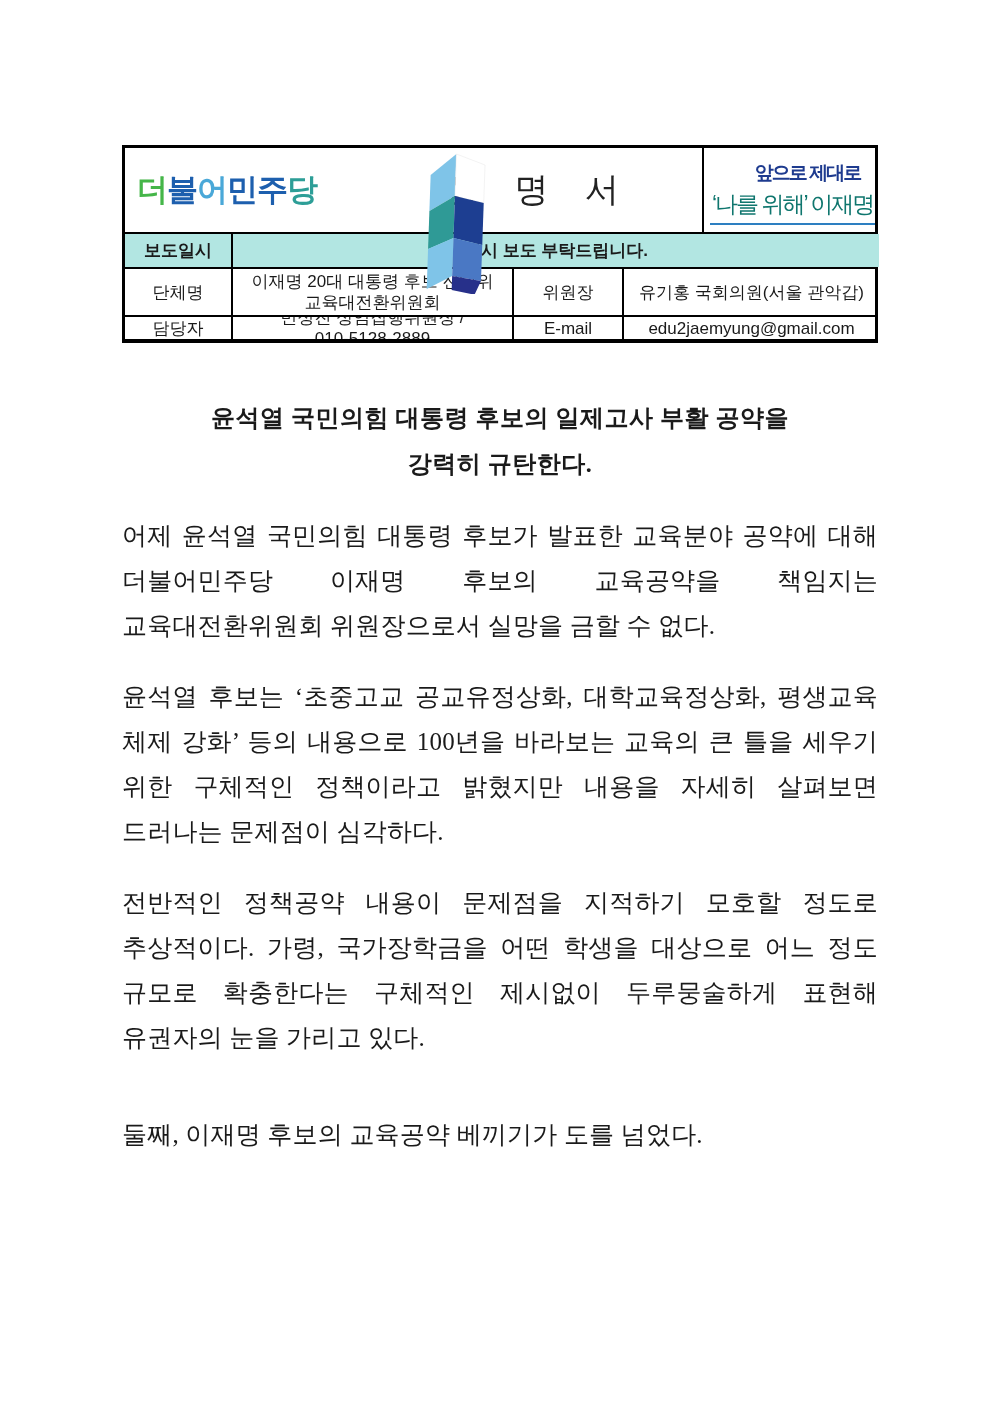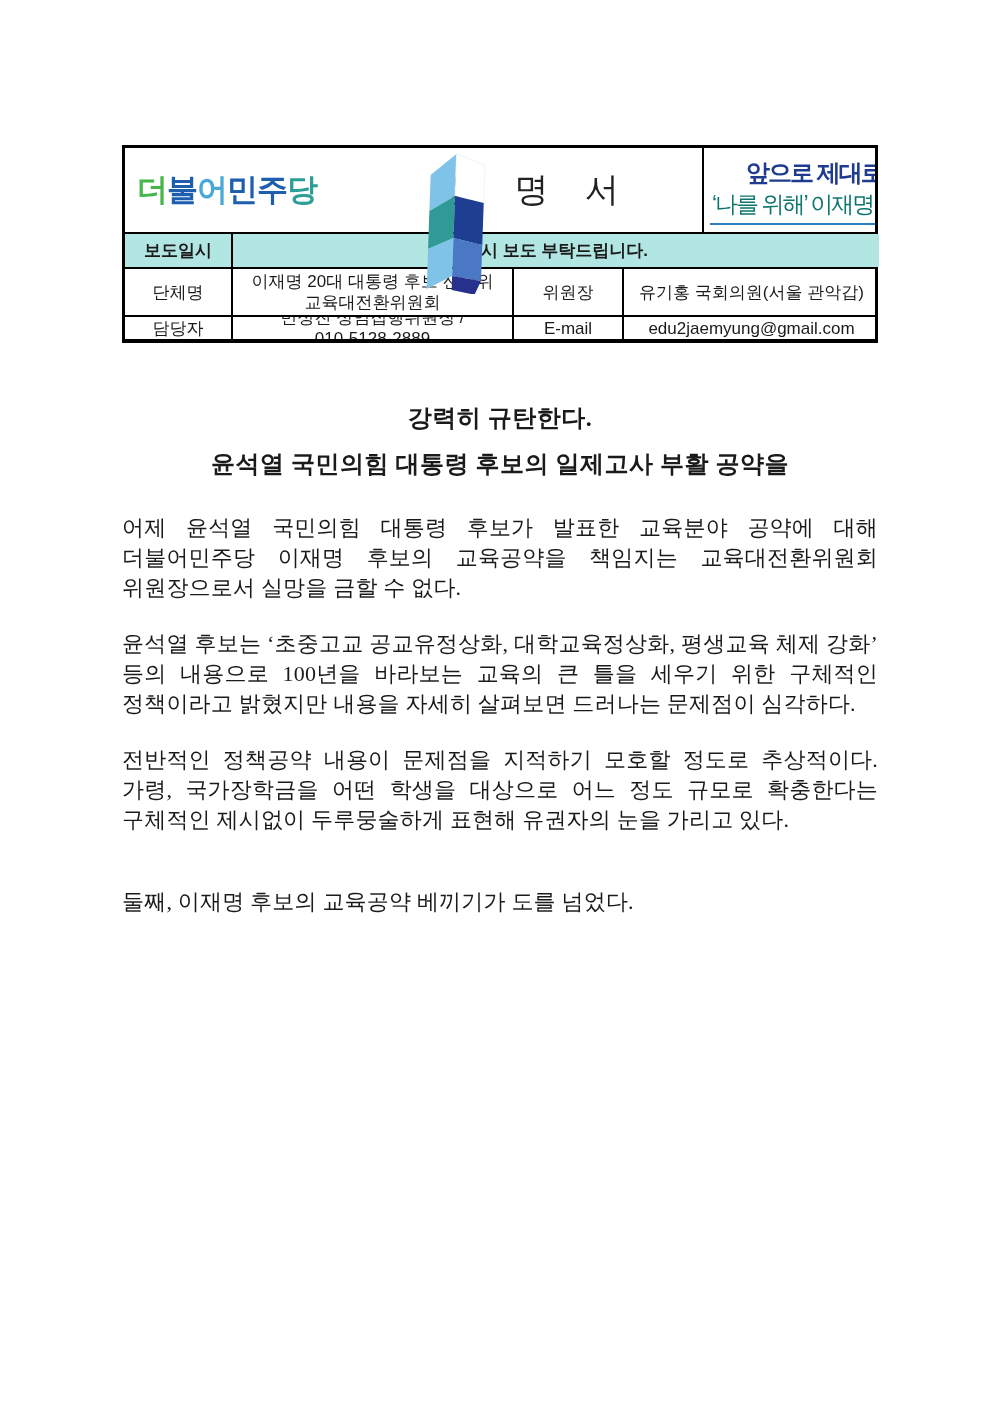--- a/index.html
+++ b/index.html
@@ -63,21 +63,21 @@
   }
   .hdr-right {
     flex: 0 0 173px;
     border-left: 2px solid #000;
     padding: 9px 6px 0 6px;
     text-align: center;
     overflow: hidden;
   }
   .slogan-1 {
     font-weight: bold;
-    font-size: 24px;
+    font-size: 19px;
     letter-spacing: -2px;
     line-height: 32px;
     white-space: nowrap;
     margin-left: 36px;
   }
   .slogan-2-wrap { display: inline-block; padding-bottom: 3px; }
   .slogan-2 {
     font-size: 23px;
     letter-spacing: -2px;
     line-height: 30px;
@@ -108,22 +108,22 @@
   .stmt-title {
     margin-top: 52px;
     text-align: center;
     font-weight: bold;
     font-size: 24px;
     line-height: 46px;
     letter-spacing: 0.5px;
   }
   .stmt-body p {
     margin-top: 26px;
-    font-size: 22px;
-    line-height: 30px;
+    font-size: 25px;
+    line-height: 45px;
     text-align: justify;
     letter-spacing: 0.2px;
     word-break: keep-all;
   }
   .stmt-body p.big-gap { margin-top: 52px; }
 </style>
 </head>
 <body>
 
 <div class="page">
@@ -173,22 +173,22 @@
           <span>010-5128-2889</span>
         </div>
         <div class="cell rb">E-mail</div>
         <div class="cell">edu2jaemyung@gmail.com</div>
       </div>
     </div>
   </div>
 
   <div class="statement">
     <div class="stmt-title">
+      <div>윤석열 국민의힘 대통령 후보의 일제고사 부활 공약을</div>
       <div>강력히 규탄한다.</div>
-      <div>윤석열 국민의힘 대통령 후보의 일제고사 부활 공약을</div>
     </div>
     <div class="stmt-body" id="paragraphs">
         <p>어제 윤석열 국민의힘 대통령 후보가 발표한 교육분야 공약에 대해 더불어민주당 이재명 후보의 교육공약을 책임지는 교육대전환위원회 위원장으로서 실망을 금할 수 없다.</p>
         <p>윤석열 후보는 ‘초중고교 공교유정상화, 대학교육정상화, 평생교육 체제 강화’ 등의 내용으로 100년을 바라보는 교육의 큰 틀을 세우기 위한 구체적인 정책이라고 밝혔지만 내용을 자세히 살펴보면 드러나는 문제점이 심각하다.</p>
         <p>전반적인 정책공약 내용이 문제점을 지적하기 모호할 정도로 추상적이다. 가령, 국가장학금을 어떤 학생을 대상으로 어느 정도 규모로 확충한다는 구체적인 제시없이 두루뭉술하게 표현해 유권자의 눈을 가리고 있다.</p>
         <p class="big-gap">둘째, 이재명 후보의 교육공약 베끼기가 도를 넘었다.</p>
       </div>
   </div>
 
 </div>

